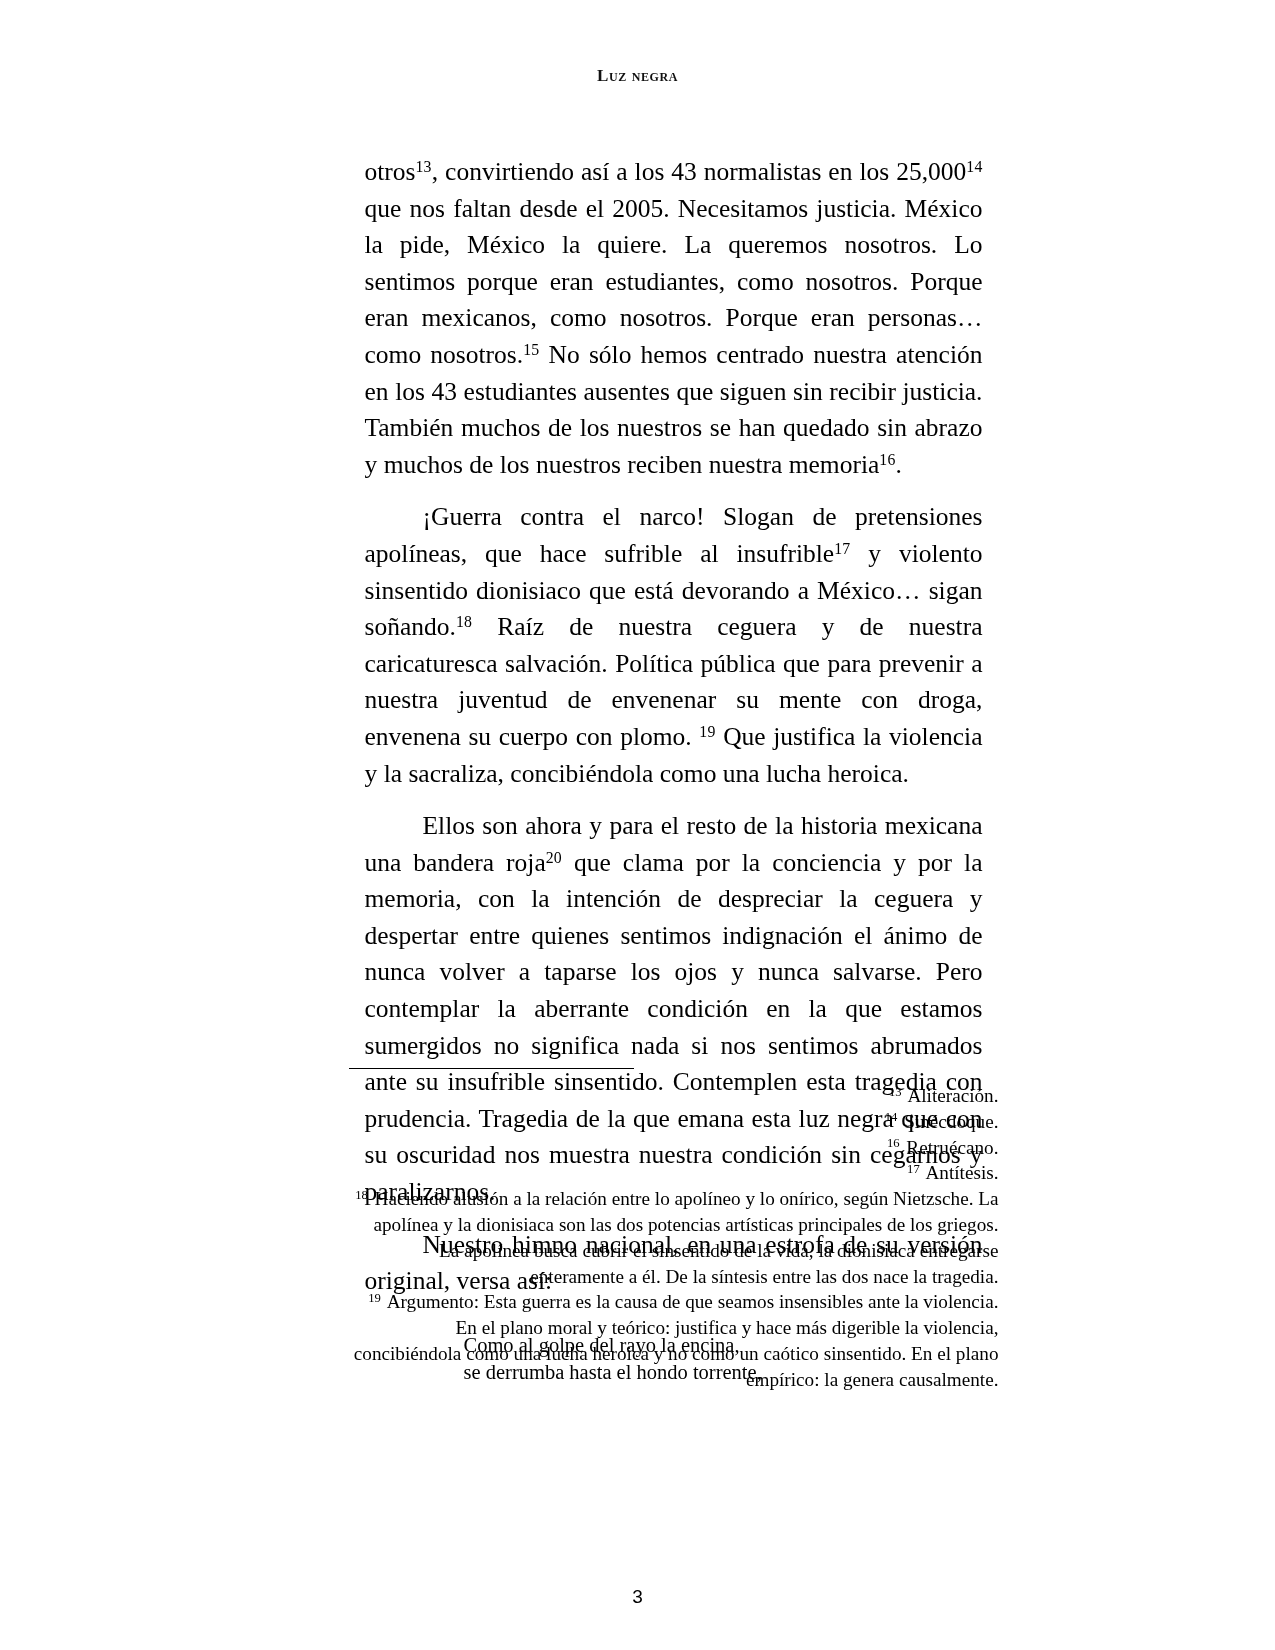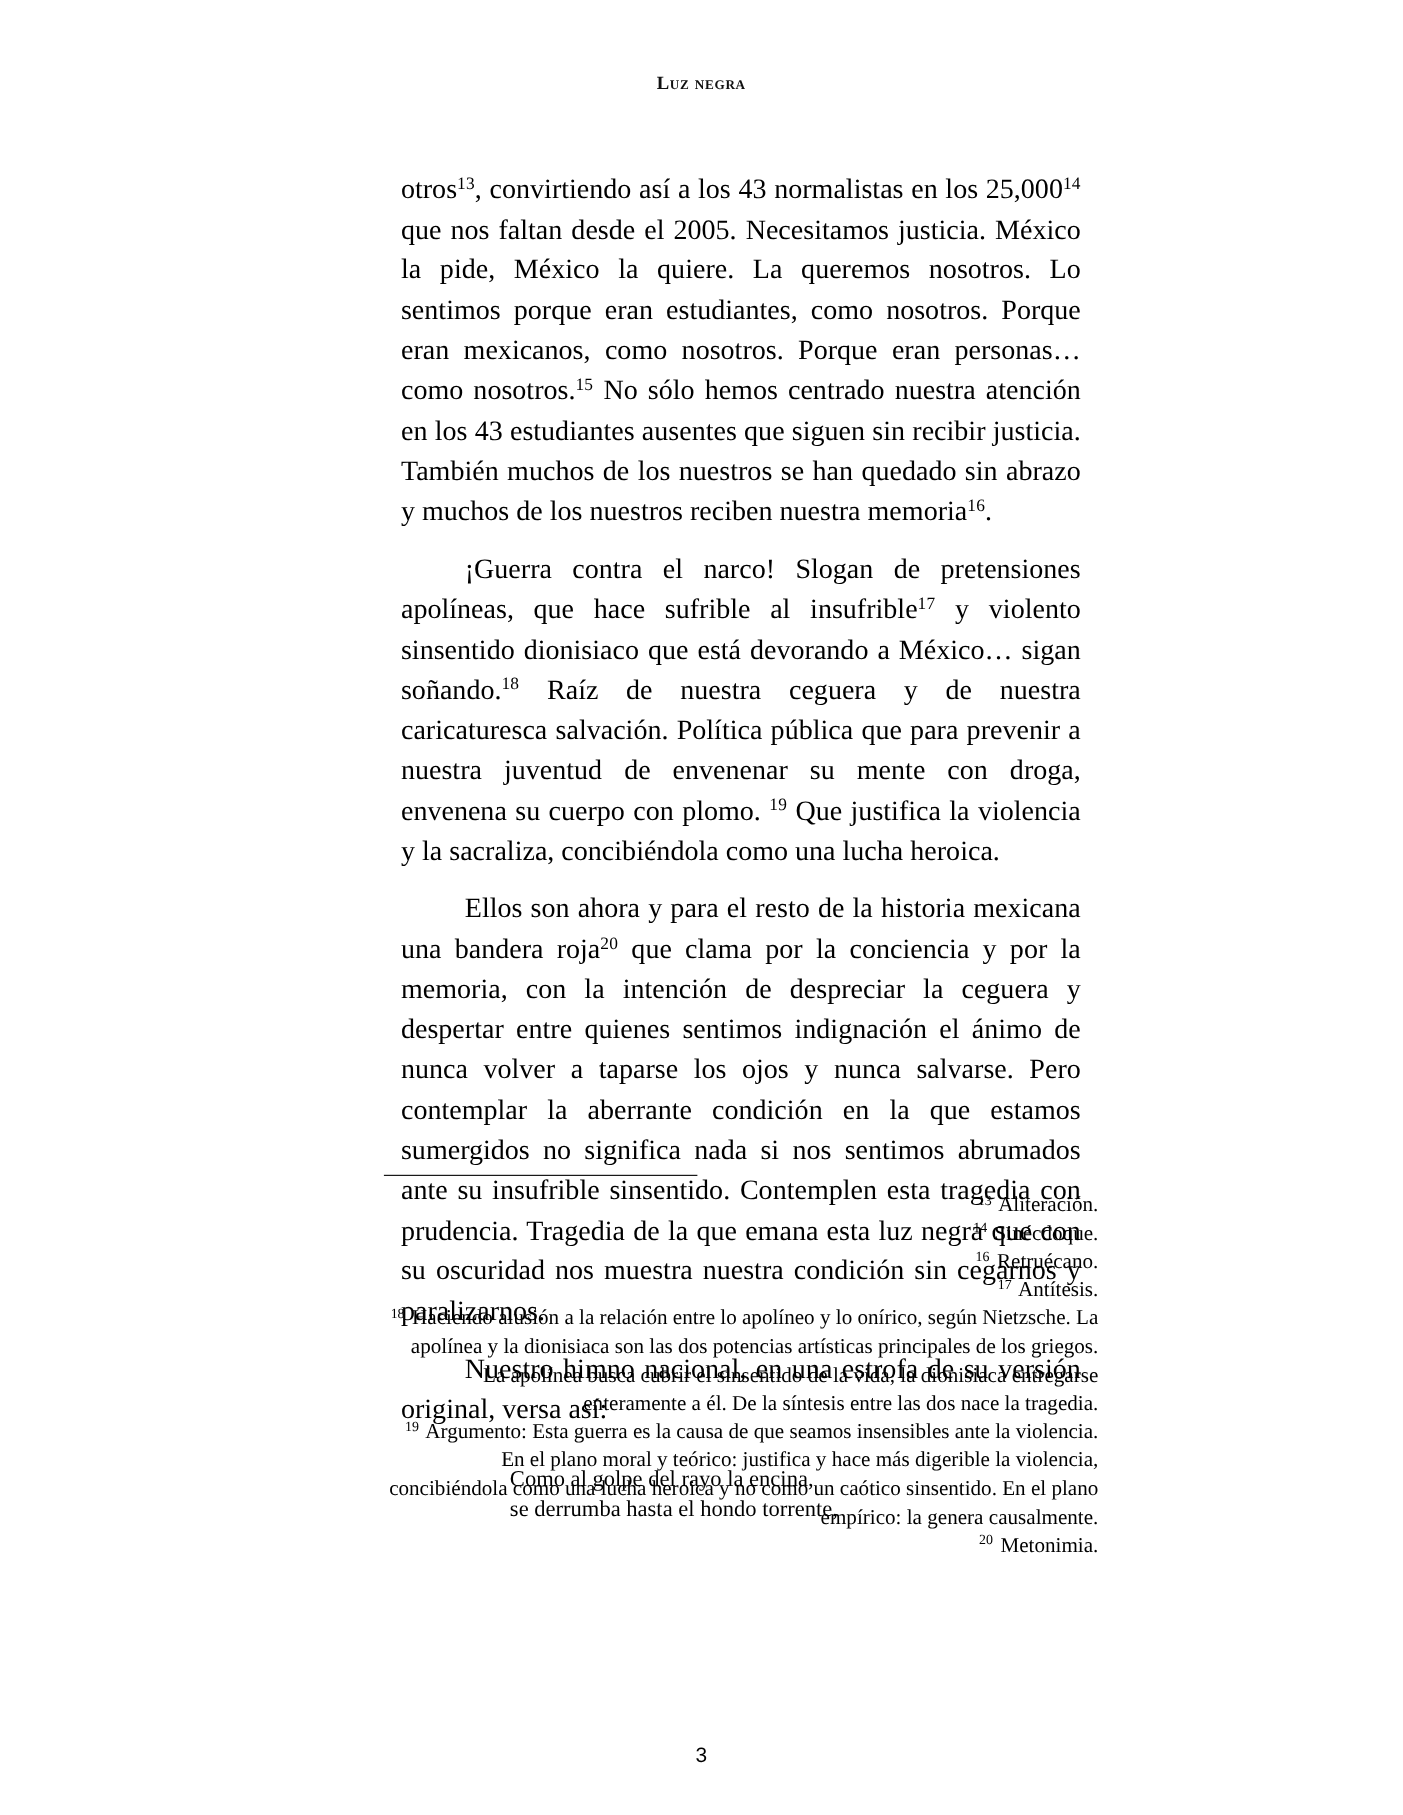--- a/index.html
+++ b/index.html
@@ -133,19 +133,18 @@
 
   <div class="footnotes">
     <hr class="fn-rule">
     <div id="footnote-list">
         <p class="fn"><sup>13</sup> <span>Aliteración.</span></p>
         <p class="fn"><sup>14</sup> <span>Sinécdoque.</span></p>
         <p class="fn"><sup>16</sup> <span>Retruécano.</span></p>
         <p class="fn"><sup>17</sup> <span>Antítesis.</span></p>
         <p class="fn"><sup>18</sup> <span>Haciendo alusión a la relación entre lo apolíneo y lo onírico, según Nietzsche. La apolínea y la dionisiaca son las dos potencias artísticas principales de los griegos. La apolínea busca cubrir el sinsentido de la vida, la dionisiaca entregarse enteramente a él. De la síntesis entre las dos nace la tragedia.</span></p>
         <p class="fn"><sup>19</sup> <span>Argumento: Esta guerra es la causa de que seamos insensibles ante la violencia. En el plano moral y teórico: justifica y hace más digerible la violencia, concibiéndola como una lucha heroica y no como un caótico sinsentido. En el plano empírico: la genera causalmente.</span></p>
-        <p class="fn"><sup>20</sup> <span>Metonimia.</span></p>
       </div>
   </div>
 
   <div class="folio">3</div>
 
 </div>
 
 </body></html>

